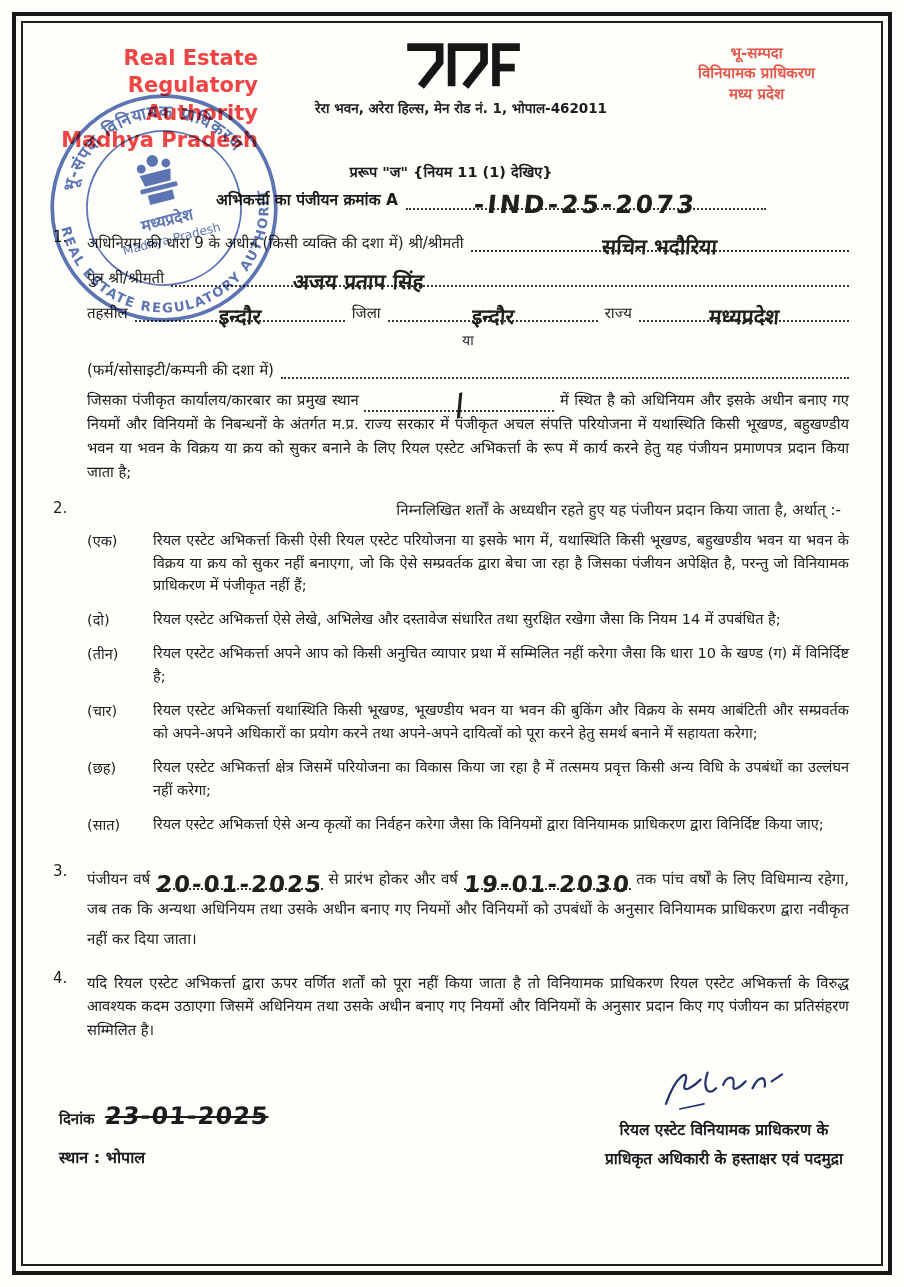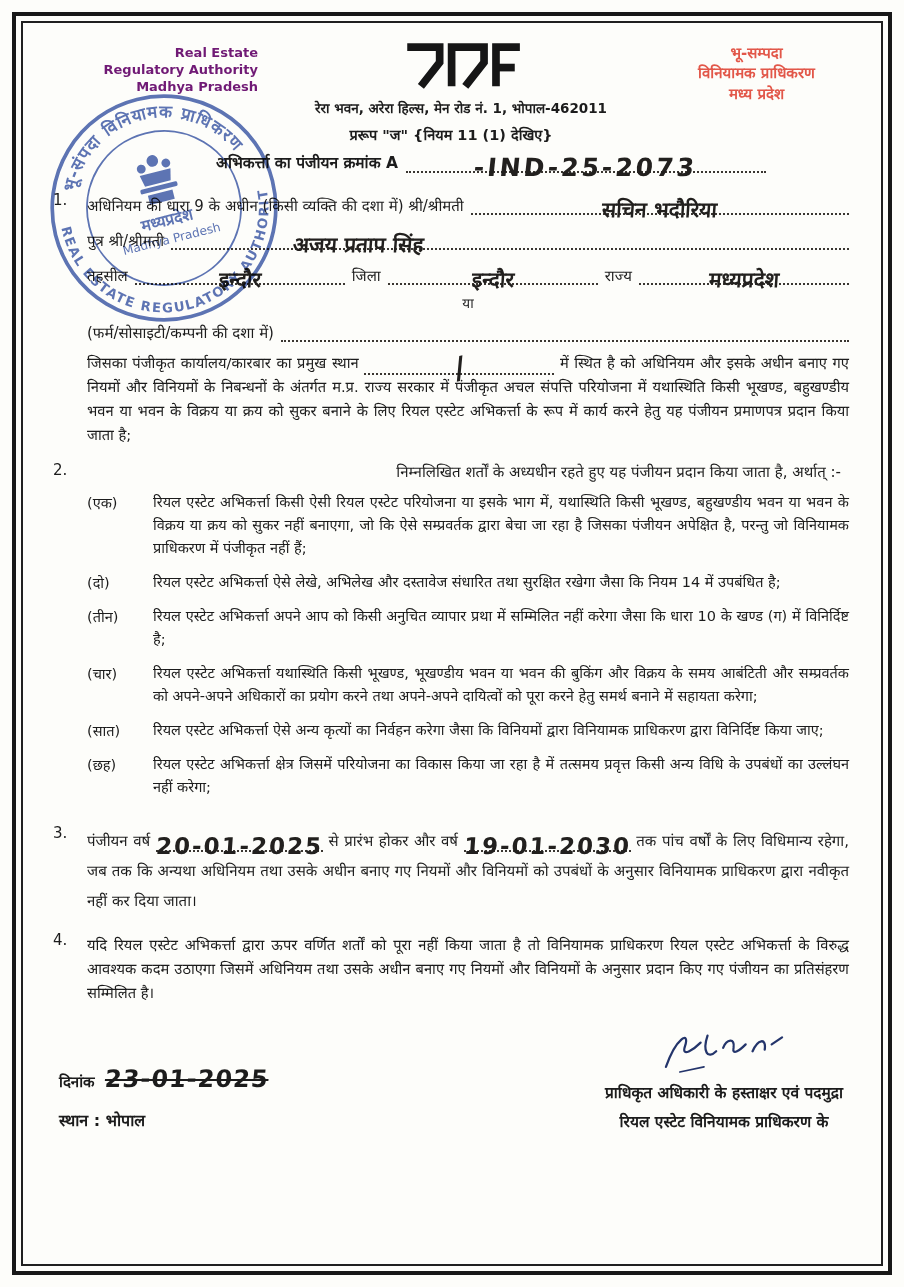--- a/index.html
+++ b/index.html
@@ -11,21 +11,21 @@
     color:#1c1c1c;
   }
   .frame { position:absolute; inset:12px; border:4px solid #181818; }
   .frame-inner {
     position:absolute; inset:5px; border:2px solid #202020;
     padding:14px 32px 12px 30px; overflow:hidden;
   }
 
   
   .doc-header { display:flex; justify-content:space-between; align-items:flex-start; }
-  .auth-en { width:205px; text-align:right; color:#701a75; font-weight:bold; font-size:13px; line-height:1.3; margin-top:8px; }
+  .auth-en { width:205px; text-align:right; color:#ef4444; font-weight:bold; font-size:21px; line-height:1.3; margin-top:8px; }
   .auth-hi { width:185px; text-align:center; color:#e25749; font-weight:bold; font-size:15px; line-height:1.35; margin-top:6px; }
   .center-block { flex:1; text-align:center; }
   .logo-svg { display:inline-block; }
   .address { font-weight:bold; font-size:13.5px; margin-top:2px; }
 
   .form-ref { text-align:center; font-weight:bold; font-size:14.5px; margin-top:7px; }
   .title { text-align:center; font-size:27px; font-weight:bold; margin:8px 0 4px; letter-spacing:.3px; }
 
   .reg-row { display:flex; justify-content:center; align-items:flex-end; gap:8px; font-weight:bold; font-size:15.5px; margin:2px 40px 16px 120px; }
   .reg-fill { max-width:360px; }
@@ -178,26 +178,26 @@
             </div>
             <div class="cond">
               <span class="cond-label">(तीन)</span>
               <p class="cond-text">रियल एस्टेट अभिकर्त्ता अपने आप को किसी अनुचित व्यापार प्रथा में सम्मिलित नहीं करेगा जैसा कि धारा 10 के खण्ड (ग) में विनिर्दिष्ट है;</p>
             </div>
             <div class="cond">
               <span class="cond-label">(चार)</span>
               <p class="cond-text">रियल एस्टेट अभिकर्त्ता यथास्थिति किसी भूखण्ड, भूखण्डीय भवन या भवन की बुकिंग और विक्रय के समय आबंटिती और सम्प्रवर्तक को अपने-अपने अधिकारों का प्रयोग करने तथा अपने-अपने दायित्वों को पूरा करने हेतु समर्थ बनाने में सहायता करेगा;</p>
             </div>
             <div class="cond">
+              <span class="cond-label">(छह)</span>
+              <p class="cond-text">रियल एस्टेट अभिकर्त्ता क्षेत्र जिसमें परियोजना का विकास किया जा रहा है में तत्समय प्रवृत्त किसी अन्य विधि के उपबंधों का उल्लंघन नहीं करेगा;</p>
+            </div>
+            <div class="cond">
               <span class="cond-label">(सात)</span>
               <p class="cond-text">रियल एस्टेट अभिकर्त्ता ऐसे अन्य कृत्यों का निर्वहन करेगा जैसा कि विनियमों द्वारा विनियामक प्राधिकरण द्वारा विनिर्दिष्ट किया जाए;</p>
-            </div>
-            <div class="cond">
-              <span class="cond-label">(छह)</span>
-              <p class="cond-text">रियल एस्टेट अभिकर्त्ता क्षेत्र जिसमें परियोजना का विकास किया जा रहा है में तत्समय प्रवृत्त किसी अन्य विधि के उपबंधों का उल्लंघन नहीं करेगा;</p>
             </div>
           </div>
         </div>
 
         <div class="clause">
           <div class="cnum">3.</div>
           <div class="cbody">
             <p class="para dateline">
               <span>पंजीयन वर्ष</span>
               <span class="fill-inline">
@@ -234,22 +234,22 @@
               <g stroke="#24356b" stroke-width="2.6" fill="none" stroke-linecap="round">
                 <path d="M18 46 C30 12, 46 4, 40 22 C35 37, 52 24, 58 18"></path>
                 <path d="M66 10 C60 28, 66 38, 76 28"></path>
                 <path d="M84 24 c4 -10 14 -12 12 0 c-2 10 8 2 14 -4"></path>
                 <path d="M118 28 c6 -14 16 -16 14 -2"></path>
                 <path d="M140 20 l12 -8"></path>
                 <path d="M34 52 l28 -6" stroke-width="1.8"></path>
               </g>
             </svg>
           </div>
+          <div>रियल एस्टेट विनियामक प्राधिकरण के</div>
           <div>प्राधिकृत अधिकारी के हस्ताक्षर एवं पदमुद्रा</div>
-          <div>रियल एस्टेट विनियामक प्राधिकरण के</div>
         </div>
       </footer>
 
     </div>
   </div>
 
   <div class="stamp">
     <svg width="232" height="232" viewBox="0 0 220 220" aria-hidden="true">
       <defs>
         <path id="arcTop" d="M 24 110 A 86 86 0 0 1 196 110"></path>

